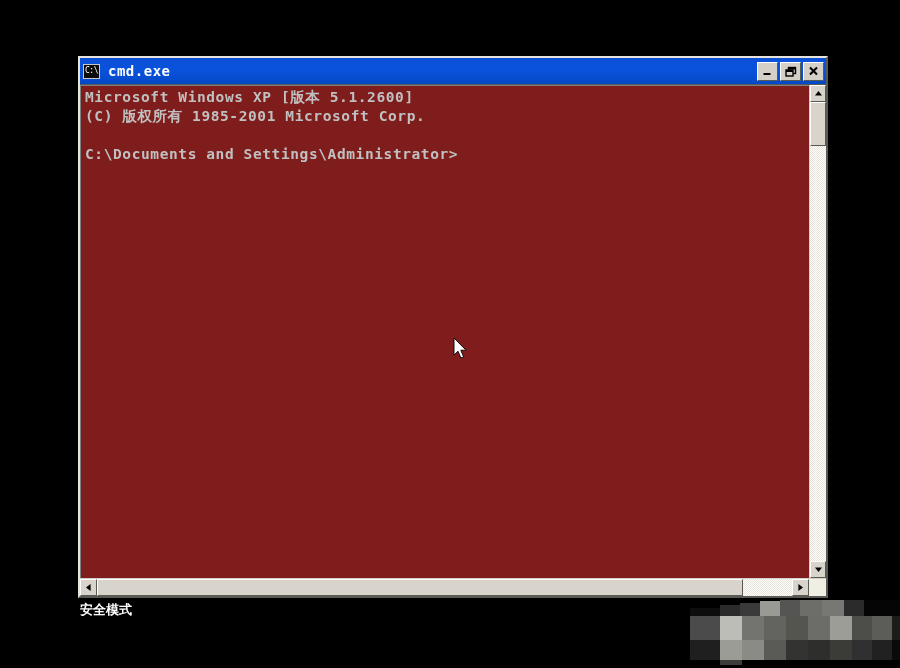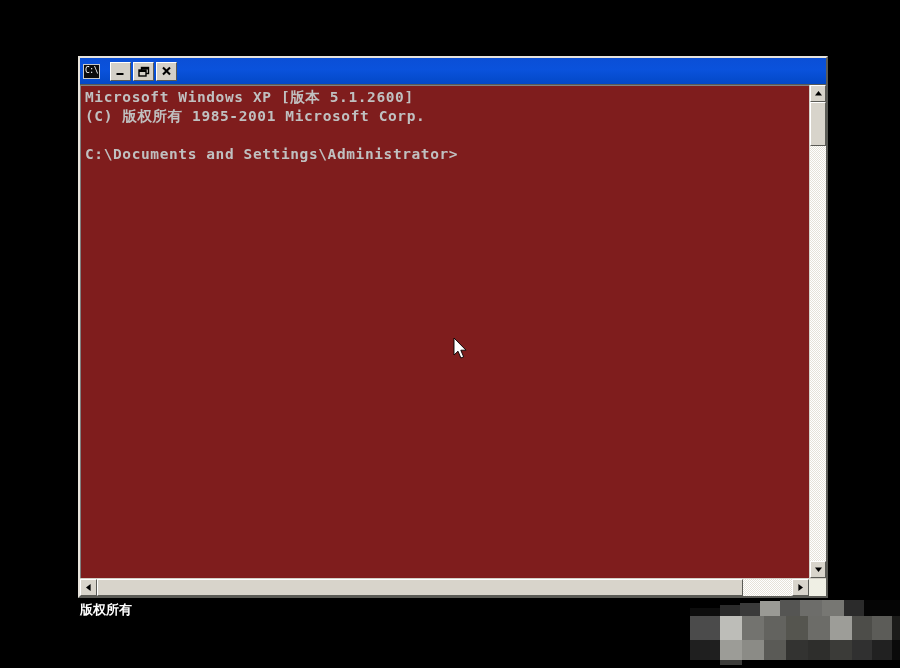--- a/index.html
+++ b/index.html
@@ -272,20 +272,21 @@
 <body>
 
 <div id="desktop">
 
   <div id="cmd-window">
 
     <div id="title-bar">
       <div id="cmd-icon">
         <span>C:\</span>
       </div>
+      <div id="title-text">cmd.exe</div>
 
       <div class="win-btn" title="Minimize">
         <svg width="11" height="11" viewBox="0 0 11 11">
           <rect x="1.5" y="7" width="7" height="2" fill="#000000"></rect>
         </svg>
       </div>
       <div class="win-btn" title="Restore">
         <svg width="12" height="11" viewBox="0 0 12 11">
           <rect x="3.5" y="1.5" width="7" height="6" fill="none" stroke="#000000" stroke-width="1.4"></rect>
           <rect x="3.5" y="1.5" width="7" height="2" fill="#000000"></rect>
@@ -341,21 +342,21 @@
           <svg width="7" height="9" viewBox="0 0 7 9">
             <path d="M6 4.5 L1.4 1 L1.4 8 Z" fill="#000000"></path>
           </svg>
         </div>
         <div id="hscroll-corner"></div>
       </div>
 
     </div>
   </div>
 
-  <div id="safe-mode-label">版权所有</div>
+  <div id="safe-mode-label">安全模式</div>
 
   <svg id="mouse-cursor" viewBox="0 0 16 24">
     <path d="M1 0 L1 17 L5 13.2 L7.9 20 L10.6 18.8 L7.8 12.2 L13 12.2 Z" fill="#ffffff" stroke="#000000" stroke-width="0.9" stroke-linejoin="miter"></path>
   </svg>
 
   <div id="watermark-blob">
 
     <div class="px" style="left:0px;   top:8px;  width:30px; height:8px;  background:#0d0d0d;"></div>
     <div class="px" style="left:30px;  top:5px;  width:20px; height:11px; background:#2b2b2b;"></div>
     <div class="px" style="left:50px;  top:3px;  width:20px; height:13px; background:#3a3a3a;"></div>

